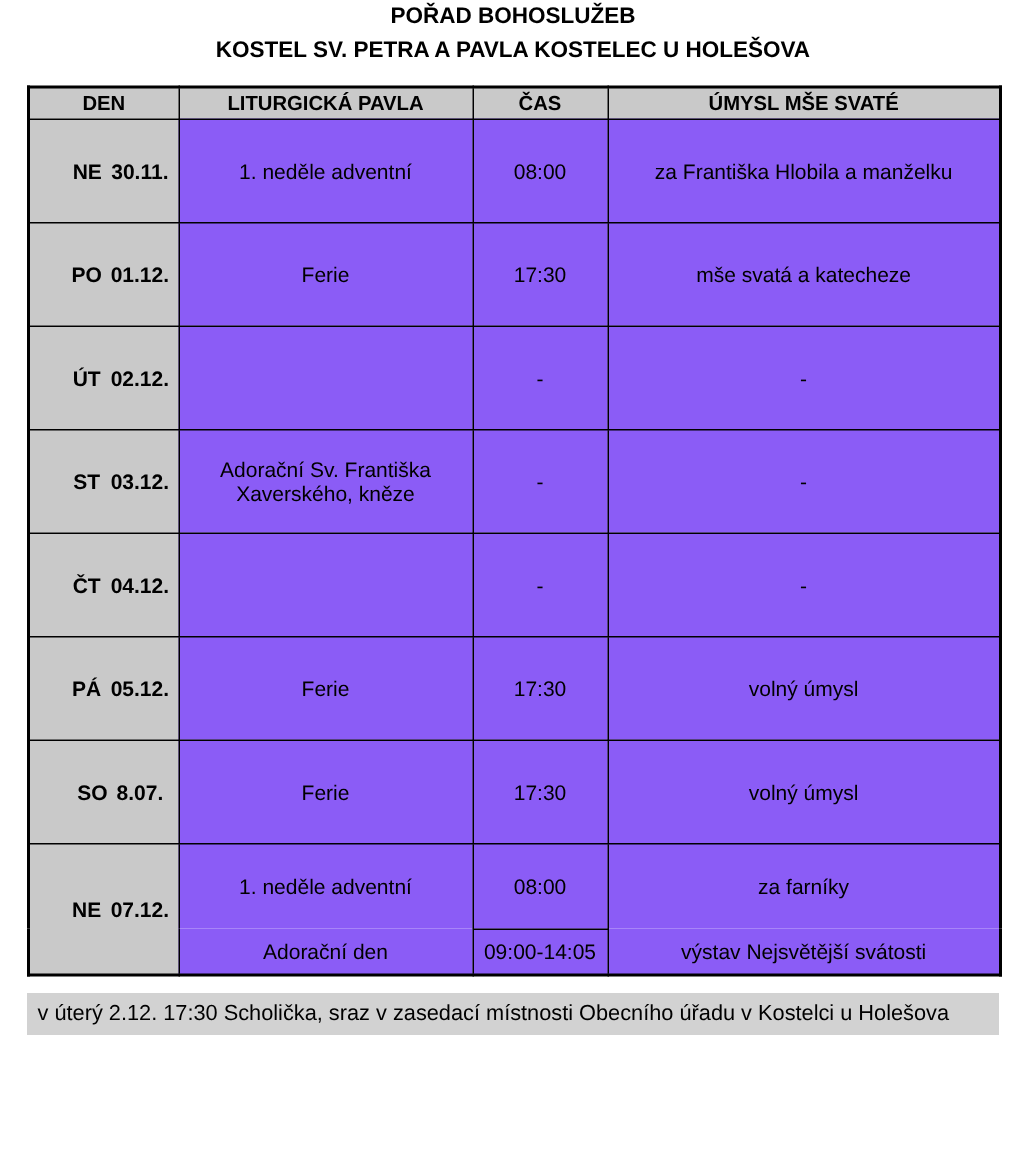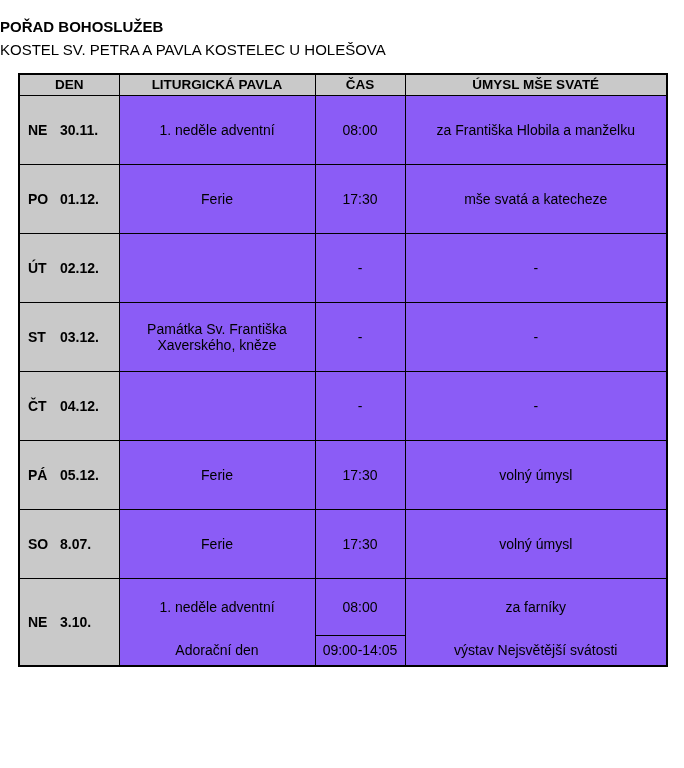--- a/index.html
+++ b/index.html
@@ -3,23 +3,23 @@
 <meta charset="utf-8">
 <style>
   * { box-sizing: border-box; }
   html, body { margin: 0; padding: 0; background: #ffffff; }
   body {
     width: 684px; height: 768px;
     font-family: "Liberation Sans", sans-serif;
     color: #000;
     -webkit-font-smoothing: antialiased;
   }
-  .doc-header { padding-top: 16px; }
+  .doc-header { text-align: center; }
   .doc-title   { font-size: 15px; font-weight: bold; line-height: 1.5; }
-  .doc-subtitle{ font-size: 15px; font-weight: normal; line-height: 1.5; }
+  .doc-subtitle{ font-size: 15px; font-weight: bold; line-height: 1.5; }
   .doc-daterange { font-size: 14px; line-height: 1.5; }
 
   table.schedule {
     border-collapse: collapse;
     table-layout: fixed;
     width: 648px;
     margin: 12px 18px 0 18px;
     border: 2px solid #000;
   }
   .schedule th, .schedule td { border: 1px solid #000; }
@@ -33,22 +33,22 @@
   .schedule td {
     text-align: center;
     vertical-align: middle;
     font-size: 14px;
     padding: 2px 4px;
     background: #8b5cf6;
   }
   td.den {
     background: var(--header_bg, #c9c9c9);
     font-weight: bold;
-    text-align: left;
-    padding-left: 8px;
+    text-align: center;
+    padding-left: 20px;
     font-size: 14px;
   }
   .dow { display: inline-block; min-width: 32px; }
   tr.row  { height: 69px; }
   tr.sub1 { height: 57px; }
   tr.sub2 { height: 31px; }
   tr.sub1 td.nb { border-bottom: none; }
   tr.sub2 td.nt { border-top: none; }
   tr.sub2 td.boxed { border-top: 1px solid #000; }
 
@@ -99,21 +99,21 @@
         <td>mše svatá a katecheze</td>
       </tr>
       <tr class="row">
         <td class="den"><span class="dow">ÚT</span><span>02.12.</span></td>
         <td></td>
         <td>-</td>
         <td>-</td>
       </tr>
       <tr class="row">
         <td class="den"><span class="dow">ST</span><span>03.12.</span></td>
-        <td>Památka Sv. Františka Xaverského, kněze</td>
+        <td>Adorační Sv. Františka Xaverského, kněze</td>
         <td>-</td>
         <td>-</td>
       </tr>
       <tr class="row">
         <td class="den"><span class="dow">ČT</span><span>04.12.</span></td>
         <td></td>
         <td>-</td>
         <td>-</td>
       </tr>
       <tr class="row">
@@ -122,27 +122,28 @@
         <td>17:30</td>
         <td>volný úmysl</td>
       </tr>
       <tr class="row">
         <td class="den"><span class="dow">SO</span><span>8.07.</span></td>
         <td>Ferie</td>
         <td>17:30</td>
         <td>volný úmysl</td>
       </tr>
       <tr class="sub1">
-        <td class="den" rowspan="2"><span class="dow">NE</span><span>3.10.</span></td>
+        <td class="den" rowspan="2"><span class="dow">NE</span><span>07.12.</span></td>
         <td class="nb">1. neděle adventní</td>
         <td>08:00</td>
         <td class="nb">za farníky</td>
       </tr>
       <tr class="sub2">
         <td class="nt">Adorační den</td>
         <td class="boxed">09:00-14:05</td>
         <td class="nt">výstav Nejsvětější svátosti</td>
       </tr>
     </tbody>
   </table>
 
+  <div class="note">v úterý 2.12. 17:30 Scholička, sraz v zasedací místnosti Obecního úřadu v Kostelci u Holešova</div>
 
 </div>
 
 </body></html>

